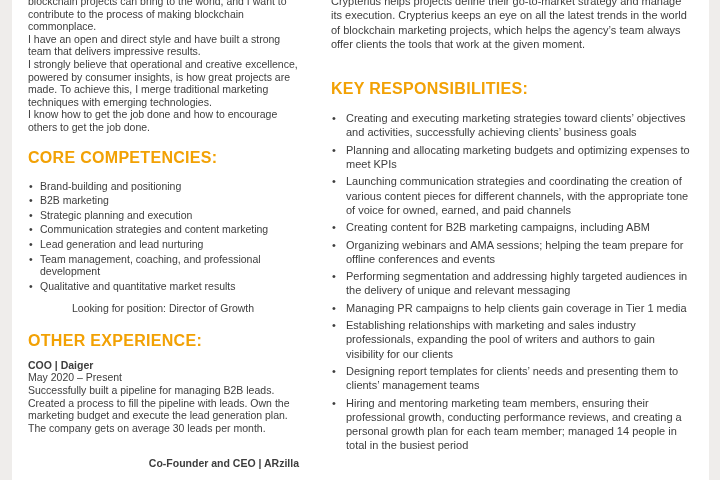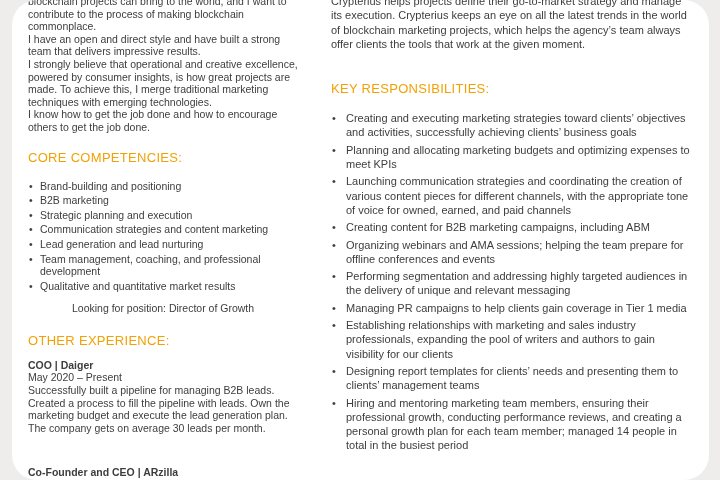--- a/index.html
+++ b/index.html
@@ -5,41 +5,41 @@
   * { margin:0; padding:0; box-sizing:border-box; }
   html, body { width:720px; height:480px; }
   body {
     position:relative; overflow:hidden;
     background:var(--background,#efedeb);
     font-family:"Liberation Sans","DejaVu Sans",sans-serif;
     color:var(--text,#3d3d3d);
   }
   .paper {
     position:absolute; left:12px; top:0; width:697px; height:480px;
-    background:var(--paper,#ffffff); display:flex; overflow:hidden;border-radius:25px;
+    background:var(--paper,#ffffff); display:flex; overflow:hidden;
   }
   .col { overflow:hidden; height:480px; }
   .col-left  { width:303px; padding:0 16px; font-size:10.5px; line-height:12.6px; }
   .col-right { flex:1; padding:0 18px 0 16px; font-size:11px; line-height:14.3px; }
   .intro-left  { margin-top:-5px; }
   .intro-right { margin-top:-6px; }
   h2 {
-    font-size:13px; line-height:15px; font-weight:normal;
+    font-size:16px; line-height:15px; font-weight:bold;
     color:var(--accent,#f2a104); letter-spacing:0.3px;
   }
   .h-core  { margin:16px 0 15px; }
   .h-other { margin:18px 0 11px; }
   .h-resp  { margin:30px 0 15px; }
   ul.bullets { list-style:none; }
   .col-left  ul.bullets li { position:relative; padding-left:12px; margin-bottom:2px; }
   .col-right ul.bullets li { position:relative; padding-left:15px; margin-bottom:3px; }
   ul.bullets li::before { content:"\2022"; position:absolute; left:1px; top:0; }
   .looking { margin-top:10px;padding-left:44px; }
   .job-title { font-weight:bold; }
-  .job + .job { margin-top:32px; }
+  .job + .job { margin-top:23px;text-align:right; }
 </style>
 </head>
 <body>
 
 <div class="paper">
 
   <div class="col col-left">
     <div class="intro-left">
         <p>blockchain projects can bring to the world, and I want to contribute to the process of making blockchain commonplace.</p>
         <p>I have an open and direct style and have built a strong team that delivers impressive results.</p>

